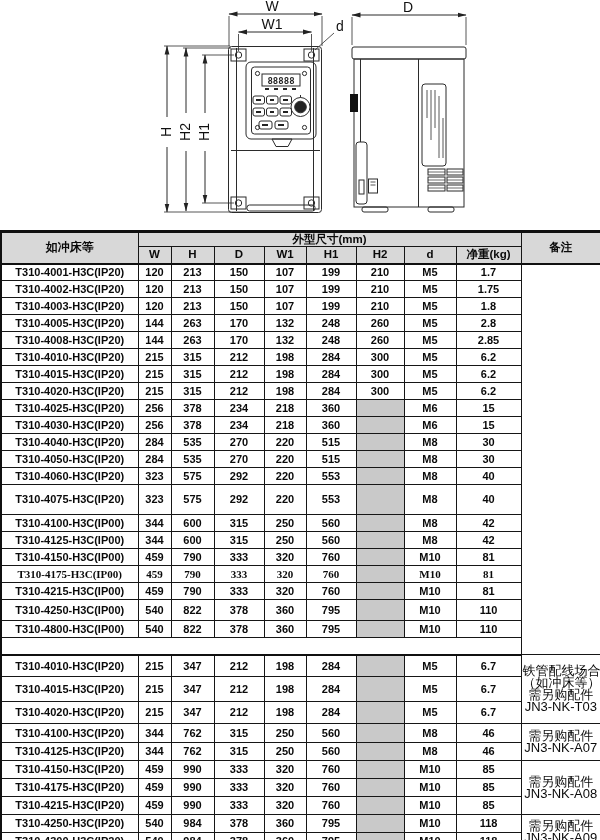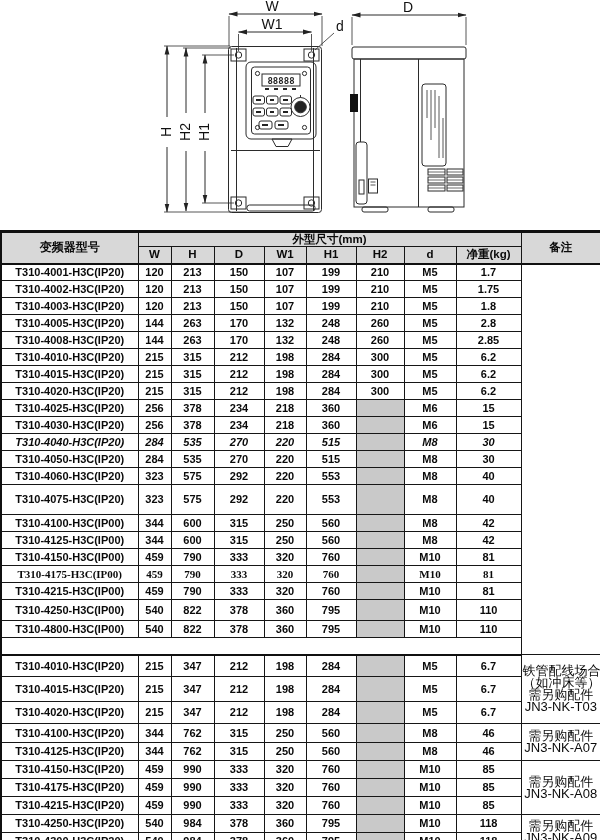--- a/index.html
+++ b/index.html
@@ -196,21 +196,21 @@
       <col style="width:50px">
     <col style="width:42px">
       <col style="width:50px">
       <col style="width:48px">
       <col style="width:52px">
     <col style="width:65px">
       <col style="width:80px">
   </colgroup>
   <thead>
     <tr style="height:15px">
-      <th rowspan="2" style="font-size:12px">变频器型号</th>
+      <th rowspan="2" style="font-size:12px">如冲床等</th>
       <th colspan="8">外型尺寸(mm)</th>
       <th rowspan="2">备注</th>
     </tr>
     <tr style="height:17px">
       <th>W</th>
       <th>H</th>
       <th>D</th>
       <th>W1</th>
       <th>H1</th>
       <th>H2</th>
@@ -323,21 +323,21 @@
         <td class="model">T310-4030-H3C(IP20)</td>
         <td>256</td>
         <td>378</td>
         <td>234</td>
         <td>218</td>
         <td>360</td>
         <td class="gray"></td>
         <td>M6</td>
         <td>15</td>
       </tr>
-      <tr style="height: 17px; font-style: italic;">
+      <tr style="height: 17px;">
         <td class="model">T310-4040-H3C(IP20)</td>
         <td>284</td>
         <td>535</td>
         <td>270</td>
         <td>220</td>
         <td>515</td>
         <td class="gray"></td>
         <td>M8</td>
         <td>30</td>
       </tr>

